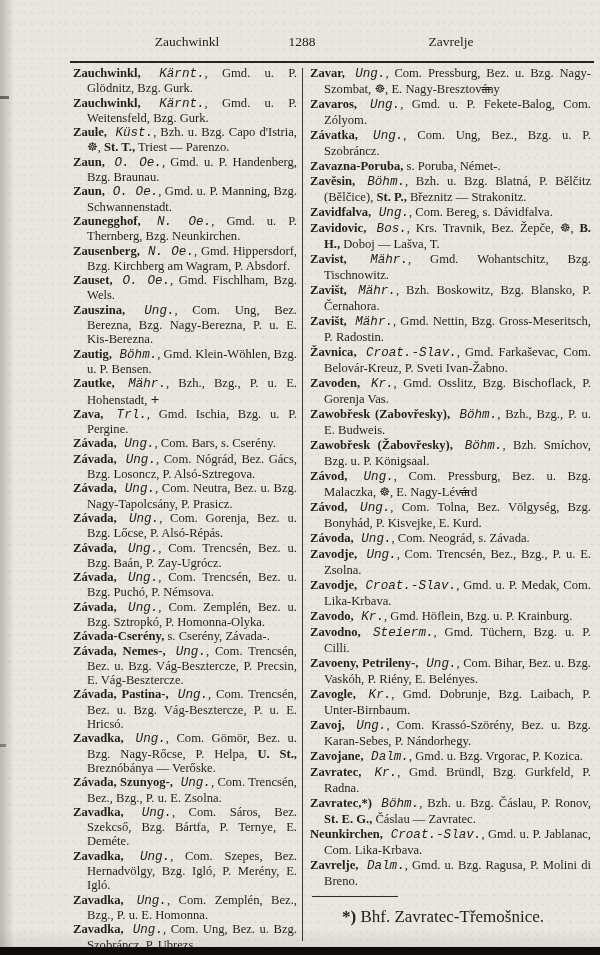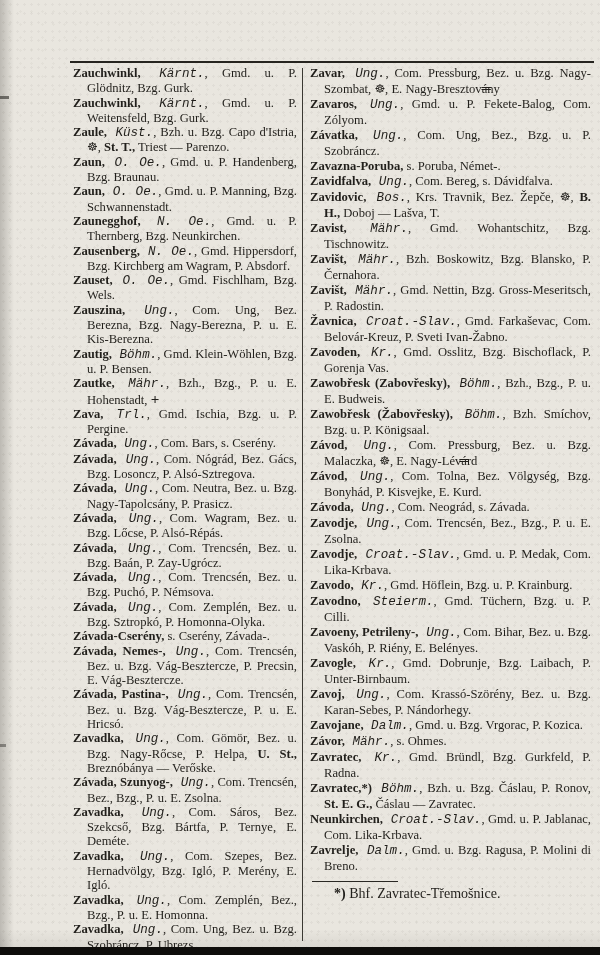--- a/index.html
+++ b/index.html
@@ -27,52 +27,57 @@
   .column.left{left:73px;width:224px;line-height:14.3px;}
   .column.right{left:310px;width:281px;line-height:15px;}
   .entry{margin:0;padding-left:14px;text-indent:-14px;text-align:justify;}
   .seg-b{font-weight:bold;}
   .seg-i{font-style:italic;font-family:Liberation Mono, monospace;}
   .seg-r{font-weight:normal;}
   .icon-wheel{font-family:"DejaVu Sans",sans-serif;font-size:0.95em;font-weight:bold;}
   .icon-cross{font-weight:bold;font-size:1.2em;}
   .icon-eq{font-weight:bold;display:inline-block;transform:scaleX(1.6);transform-origin:left center;}
   .footnote-rule{width:86px;height:1px;background:#2a2824;margin:7px 0 4px 2px;}
-  .footnote{margin:4px;padding-left:20px;font-size:14px;text-indent:0;}
+  .footnote{margin:12px;padding-left:20px;font-size:17px;text-indent:0;}
   .footnote .fn-marker{font-weight:bold;}
   .scan-edge-bottom{position:absolute;left:0;bottom:0;width:600px;height:8px;background:#0e0d0b;}
   .scan-mark-a{position:absolute;left:0;top:96px;width:9px;height:3px;background:rgba(25,23,20,0.55);}
   .scan-mark-b{position:absolute;left:0;top:744px;width:6px;height:3px;background:rgba(25,23,20,0.4);}
 </style>
 </head>
 <body>
 
 <div class="page">
 
+  <div class="header">
+    <span class="h-left">Zauchwinkl</span>
+    <span class="h-num">1288</span>
+    <span class="h-right">Zavrelje</span>
+  </div>
 
   <div class="header-rule"></div>
   <div class="col-divider"></div>
 
   <div class="column left">
       <p class="entry"><span class="seg-b">Zauchwinkl,</span><span class="seg-i"> Kärnt.</span><span class="seg-r">, Gmd. u. P. Glödnitz, Bzg. Gurk.</span></p>
       <p class="entry"><span class="seg-b">Zauchwinkl,</span><span class="seg-i"> Kärnt.</span><span class="seg-r">, Gmd. u. P. Weitensfeld, Bzg. Gurk.</span></p>
       <p class="entry"><span class="seg-b">Zaule,</span><span class="seg-i"> Küst.</span><span class="seg-r">, Bzh. u. Bzg. Capo d'Istria, </span><span class="icon-wheel">☸</span><span class="seg-r">, </span><span class="seg-b">St. T.,</span><span class="seg-r"> Triest — Parenzo.</span></p>
       <p class="entry"><span class="seg-b">Zaun,</span><span class="seg-i"> O. Oe.</span><span class="seg-r">, Gmd. u. P. Handenberg, Bzg. Braunau.</span></p>
       <p class="entry"><span class="seg-b">Zaun,</span><span class="seg-i"> O. Oe.</span><span class="seg-r">, Gmd. u. P. Manning, Bzg. Schwannenstadt.</span></p>
       <p class="entry"><span class="seg-b">Zaunegghof,</span><span class="seg-i"> N. Oe.</span><span class="seg-r">, Gmd. u. P. Thernberg, Bzg. Neunkirchen.</span></p>
       <p class="entry"><span class="seg-b">Zausenberg,</span><span class="seg-i"> N. Oe.</span><span class="seg-r">, Gmd. Hippersdorf, Bzg. Kirchberg am Wagram, P. Absdorf.</span></p>
       <p class="entry"><span class="seg-b">Zauset,</span><span class="seg-i"> O. Oe.</span><span class="seg-r">, Gmd. Fischlham, Bzg. Wels.</span></p>
       <p class="entry"><span class="seg-b">Zauszina,</span><span class="seg-i"> Ung.</span><span class="seg-r">, Com. Ung, Bez. Berezna, Bzg. Nagy-Berezna, P. u. E. Kis-Berezna.</span></p>
       <p class="entry"><span class="seg-b">Zautig,</span><span class="seg-i"> Böhm.</span><span class="seg-r">, Gmd. Klein-Wöhlen, Bzg. u. P. Bensen.</span></p>
       <p class="entry"><span class="seg-b">Zautke,</span><span class="seg-i"> Mähr.</span><span class="seg-r">, Bzh., Bzg., P. u. E. Hohenstadt, </span><span class="icon-cross">+</span></p>
       <p class="entry"><span class="seg-b">Zava,</span><span class="seg-i"> Trl.</span><span class="seg-r">, Gmd. Ischia, Bzg. u. P. Pergine.</span></p>
       <p class="entry"><span class="seg-b">Závada,</span><span class="seg-i"> Ung.</span><span class="seg-r">, Com. Bars, s. Cserény.</span></p>
       <p class="entry"><span class="seg-b">Závada,</span><span class="seg-i"> Ung.</span><span class="seg-r">, Com. Nógrád, Bez. Gács, Bzg. Losoncz, P. Alsó-Sztregova.</span></p>
       <p class="entry"><span class="seg-b">Závada,</span><span class="seg-i"> Ung.</span><span class="seg-r">, Com. Neutra, Bez. u. Bzg. Nagy-Tapolcsány, P. Prasicz.</span></p>
-      <p class="entry"><span class="seg-b">Závada,</span><span class="seg-i"> Ung.</span><span class="seg-r">, Com. Wagram, Bez. u. Bzg. Lőcse, P. Alsó-Répás.</span></p>
+      <p class="entry"><span class="seg-b">Závada,</span><span class="seg-i"> Ung.</span><span class="seg-r">, Com. Gorenja, Bez. u. Bzg. Lőcse, P. Alsó-Répás.</span></p>
       <p class="entry"><span class="seg-b">Závada,</span><span class="seg-i"> Ung.</span><span class="seg-r">, Com. Trencsén, Bez. u. Bzg. Baán, P. Zay-Ugrócz.</span></p>
       <p class="entry"><span class="seg-b">Závada,</span><span class="seg-i"> Ung.</span><span class="seg-r">, Com. Trencsén, Bez. u. Bzg. Puchó, P. Némsova.</span></p>
       <p class="entry"><span class="seg-b">Závada,</span><span class="seg-i"> Ung.</span><span class="seg-r">, Com. Zemplén, Bez. u. Bzg. Sztropkó, P. Homonna-Olyka.</span></p>
       <p class="entry"><span class="seg-b">Závada-Cserény,</span><span class="seg-r"> s. Cserény, Závada-.</span></p>
       <p class="entry"><span class="seg-b">Závada, Nemes-,</span><span class="seg-i"> Ung.</span><span class="seg-r">, Com. Trencsén, Bez. u. Bzg. Vág-Besztercze, P. Precsin, E. Vág-Besztercze.</span></p>
       <p class="entry"><span class="seg-b">Závada, Pastina-,</span><span class="seg-i"> Ung.</span><span class="seg-r">, Com. Trencsén, Bez. u. Bzg. Vág-Besztercze, P. u. E. Hricsó.</span></p>
       <p class="entry"><span class="seg-b">Zavadka,</span><span class="seg-i"> Ung.</span><span class="seg-r">, Com. Gömör, Bez. u. Bzg. Nagy-Rőcse, P. Helpa, </span><span class="seg-b">U. St.,</span><span class="seg-r"> Breznóbánya — Verőske.</span></p>
       <p class="entry"><span class="seg-b">Závada, Szunyog-,</span><span class="seg-i"> Ung.</span><span class="seg-r">, Com. Trencsén, Bez., Bzg., P. u. E. Zsolna.</span></p>
       <p class="entry"><span class="seg-b">Zavadka,</span><span class="seg-i"> Ung.</span><span class="seg-r">, Com. Sáros, Bez. Szekcső, Bzg. Bártfa, P. Ternye, E. Deméte.</span></p>
       <p class="entry"><span class="seg-b">Zavadka,</span><span class="seg-i"> Ung.</span><span class="seg-r">, Com. Szepes, Bez. Hernadvölgy, Bzg. Igló, P. Merény, E. Igló.</span></p>
@@ -80,41 +85,41 @@
       <p class="entry"><span class="seg-b">Zavadka,</span><span class="seg-i"> Ung.</span><span class="seg-r">, Com. Ung, Bez. u. Bzg. Szobráncz, P. Ubrezs.</span></p>
       <p class="entry"><span class="seg-b">Zavala,</span><span class="seg-i"> Herz.</span><span class="seg-r">, Krs. Mostar, Bez. u. P. Ljubinje, </span></p>
     </div>
 
   <div class="column right">
 
   <p class="entry"><span class="seg-b">Zavar,</span><span class="seg-i"> Ung.</span><span class="seg-r">, Com. Pressburg, Bez. u. Bzg. Nagy-Szombat, </span><span class="icon-wheel">☸</span><span class="seg-r">, E. Nagy-Bresztovány </span><span class="icon-eq">=</span></p>
       <p class="entry"><span class="seg-b">Zavaros,</span><span class="seg-i"> Ung.</span><span class="seg-r">, Gmd. u. P. Fekete-Balog, Com. Zólyom.</span></p>
       <p class="entry"><span class="seg-b">Závatka,</span><span class="seg-i"> Ung.</span><span class="seg-r">, Com. Ung, Bez., Bzg. u. P. Szobráncz.</span></p>
       <p class="entry"><span class="seg-b">Zavazna-Poruba,</span><span class="seg-r"> s. Poruba, Német-.</span></p>
+      <p class="entry"><span class="seg-b">Zavěsin,</span><span class="seg-i"> Böhm.</span><span class="seg-r">, Bzh. u. Bzg. Blatná, P. Bělčitz (Bělčice), </span><span class="seg-b">St. P.,</span><span class="seg-r"> Březnitz — Strakonitz.</span></p>
       <p class="entry"><span class="seg-b">Zavidfalva,</span><span class="seg-i"> Ung.</span><span class="seg-r">, Com. Bereg, s. Dávidfalva.</span></p>
       <p class="entry"><span class="seg-b">Zavidovic,</span><span class="seg-i"> Bos.</span><span class="seg-r">, Krs. Travnik, Bez. Žepče, </span><span class="icon-wheel">☸</span><span class="seg-r">, </span><span class="seg-b">B. H.,</span><span class="seg-r"> Doboj — Lašva, T.</span></p>
       <p class="entry"><span class="seg-b">Zavist,</span><span class="seg-i"> Mähr.</span><span class="seg-r">, Gmd. Wohantschitz, Bzg. Tischnowitz.</span></p>
       <p class="entry"><span class="seg-b">Zavišt,</span><span class="seg-i"> Mähr.</span><span class="seg-r">, Bzh. Boskowitz, Bzg. Blansko, P. Černahora.</span></p>
       <p class="entry"><span class="seg-b">Zavišt,</span><span class="seg-i"> Mähr.</span><span class="seg-r">, Gmd. Nettin, Bzg. Gross-Meseritsch, P. Radostin.</span></p>
       <p class="entry"><span class="seg-b">Žavnica,</span><span class="seg-i"> Croat.-Slav.</span><span class="seg-r">, Gmd. Farkaševac, Com. Belovár-Kreuz, P. Sveti Ivan-Žabno.</span></p>
       <p class="entry"><span class="seg-b">Zavoden,</span><span class="seg-i"> Kr.</span><span class="seg-r">, Gmd. Osslitz, Bzg. Bischoflack, P. Gorenja Vas.</span></p>
       <p class="entry"><span class="seg-b">Zawobřesk (Zabovřesky),</span><span class="seg-i"> Böhm.</span><span class="seg-r">, Bzh., Bzg., P. u. E. Budweis.</span></p>
       <p class="entry"><span class="seg-b">Zawobřesk (Žabovřesky),</span><span class="seg-i"> Böhm.</span><span class="seg-r">, Bzh. Smíchov, Bzg. u. P. Königsaal.</span></p>
       <p class="entry"><span class="seg-b">Závod,</span><span class="seg-i"> Ung.</span><span class="seg-r">, Com. Pressburg, Bez. u. Bzg. Malaczka, </span><span class="icon-wheel">☸</span><span class="seg-r">, E. Nagy-Lévárd </span><span class="icon-eq">=</span></p>
       <p class="entry"><span class="seg-b">Závod,</span><span class="seg-i"> Ung.</span><span class="seg-r">, Com. Tolna, Bez. Völgység, Bzg. Bonyhád, P. Kisvejke, E. Kurd.</span></p>
       <p class="entry"><span class="seg-b">Závoda,</span><span class="seg-i"> Ung.</span><span class="seg-r">, Com. Neográd, s. Závada.</span></p>
       <p class="entry"><span class="seg-b">Zavodje,</span><span class="seg-i"> Ung.</span><span class="seg-r">, Com. Trencsén, Bez., Bzg., P. u. E. Zsolna.</span></p>
       <p class="entry"><span class="seg-b">Zavodje,</span><span class="seg-i"> Croat.-Slav.</span><span class="seg-r">, Gmd. u. P. Medak, Com. Lika-Krbava.</span></p>
       <p class="entry"><span class="seg-b">Zavodo,</span><span class="seg-i"> Kr.</span><span class="seg-r">, Gmd. Höflein, Bzg. u. P. Krainburg.</span></p>
       <p class="entry"><span class="seg-b">Zavodno,</span><span class="seg-i"> Steierm.</span><span class="seg-r">, Gmd. Tüchern, Bzg. u. P. Cilli.</span></p>
       <p class="entry"><span class="seg-b">Zavoeny, Petrileny-,</span><span class="seg-i"> Ung.</span><span class="seg-r">, Com. Bihar, Bez. u. Bzg. Vaskóh, P. Riény, E. Belényes.</span></p>
       <p class="entry"><span class="seg-b">Zavogle,</span><span class="seg-i"> Kr.</span><span class="seg-r">, Gmd. Dobrunje, Bzg. Laibach, P. Unter-Birnbaum.</span></p>
       <p class="entry"><span class="seg-b">Zavoj,</span><span class="seg-i"> Ung.</span><span class="seg-r">, Com. Krassó-Szörény, Bez. u. Bzg. Karan-Sebes, P. Nándorhegy.</span></p>
       <p class="entry"><span class="seg-b">Zavojane,</span><span class="seg-i"> Dalm.</span><span class="seg-r">, Gmd. u. Bzg. Vrgorac, P. Kozica.</span></p>
-      <p class="entry"><span class="seg-b">Závor,</span><span class="seg-i"> Mähr.</span><span class="seg-r">, s. Ohmes.</span></p>
       <p class="entry"><span class="seg-b">Zavratec,</span><span class="seg-i"> Kr.</span><span class="seg-r">, Gmd. Bründl, Bzg. Gurkfeld, P. Radna.</span></p>
       <p class="entry"><span class="seg-b">Zavratec,*)</span><span class="seg-i"> Böhm.</span><span class="seg-r">, Bzh. u. Bzg. Čáslau, P. Ronov, </span><span class="seg-b">St. E. G.,</span><span class="seg-r"> Čáslau — Zavratec.</span></p>
       <p class="entry"><span class="seg-b">Neunkirchen,</span><span class="seg-i"> Croat.-Slav.</span><span class="seg-r">, Gmd. u. P. Jablanac, Com. Lika-Krbava.</span></p>
       <p class="entry"><span class="seg-b">Zavrelje,</span><span class="seg-i"> Dalm.</span><span class="seg-r">, Gmd. u. Bzg. Ragusa, P. Molini di Breno.</span></p>
       <div class="footnote-rule"></div>
       <p class="footnote"><span class="fn-marker">*)</span><span> Bhf. Zavratec-Třemošnice.</span></p>
     </div>
 
   <div class="scan-mark-a"></div>
   <div class="scan-mark-b"></div>

